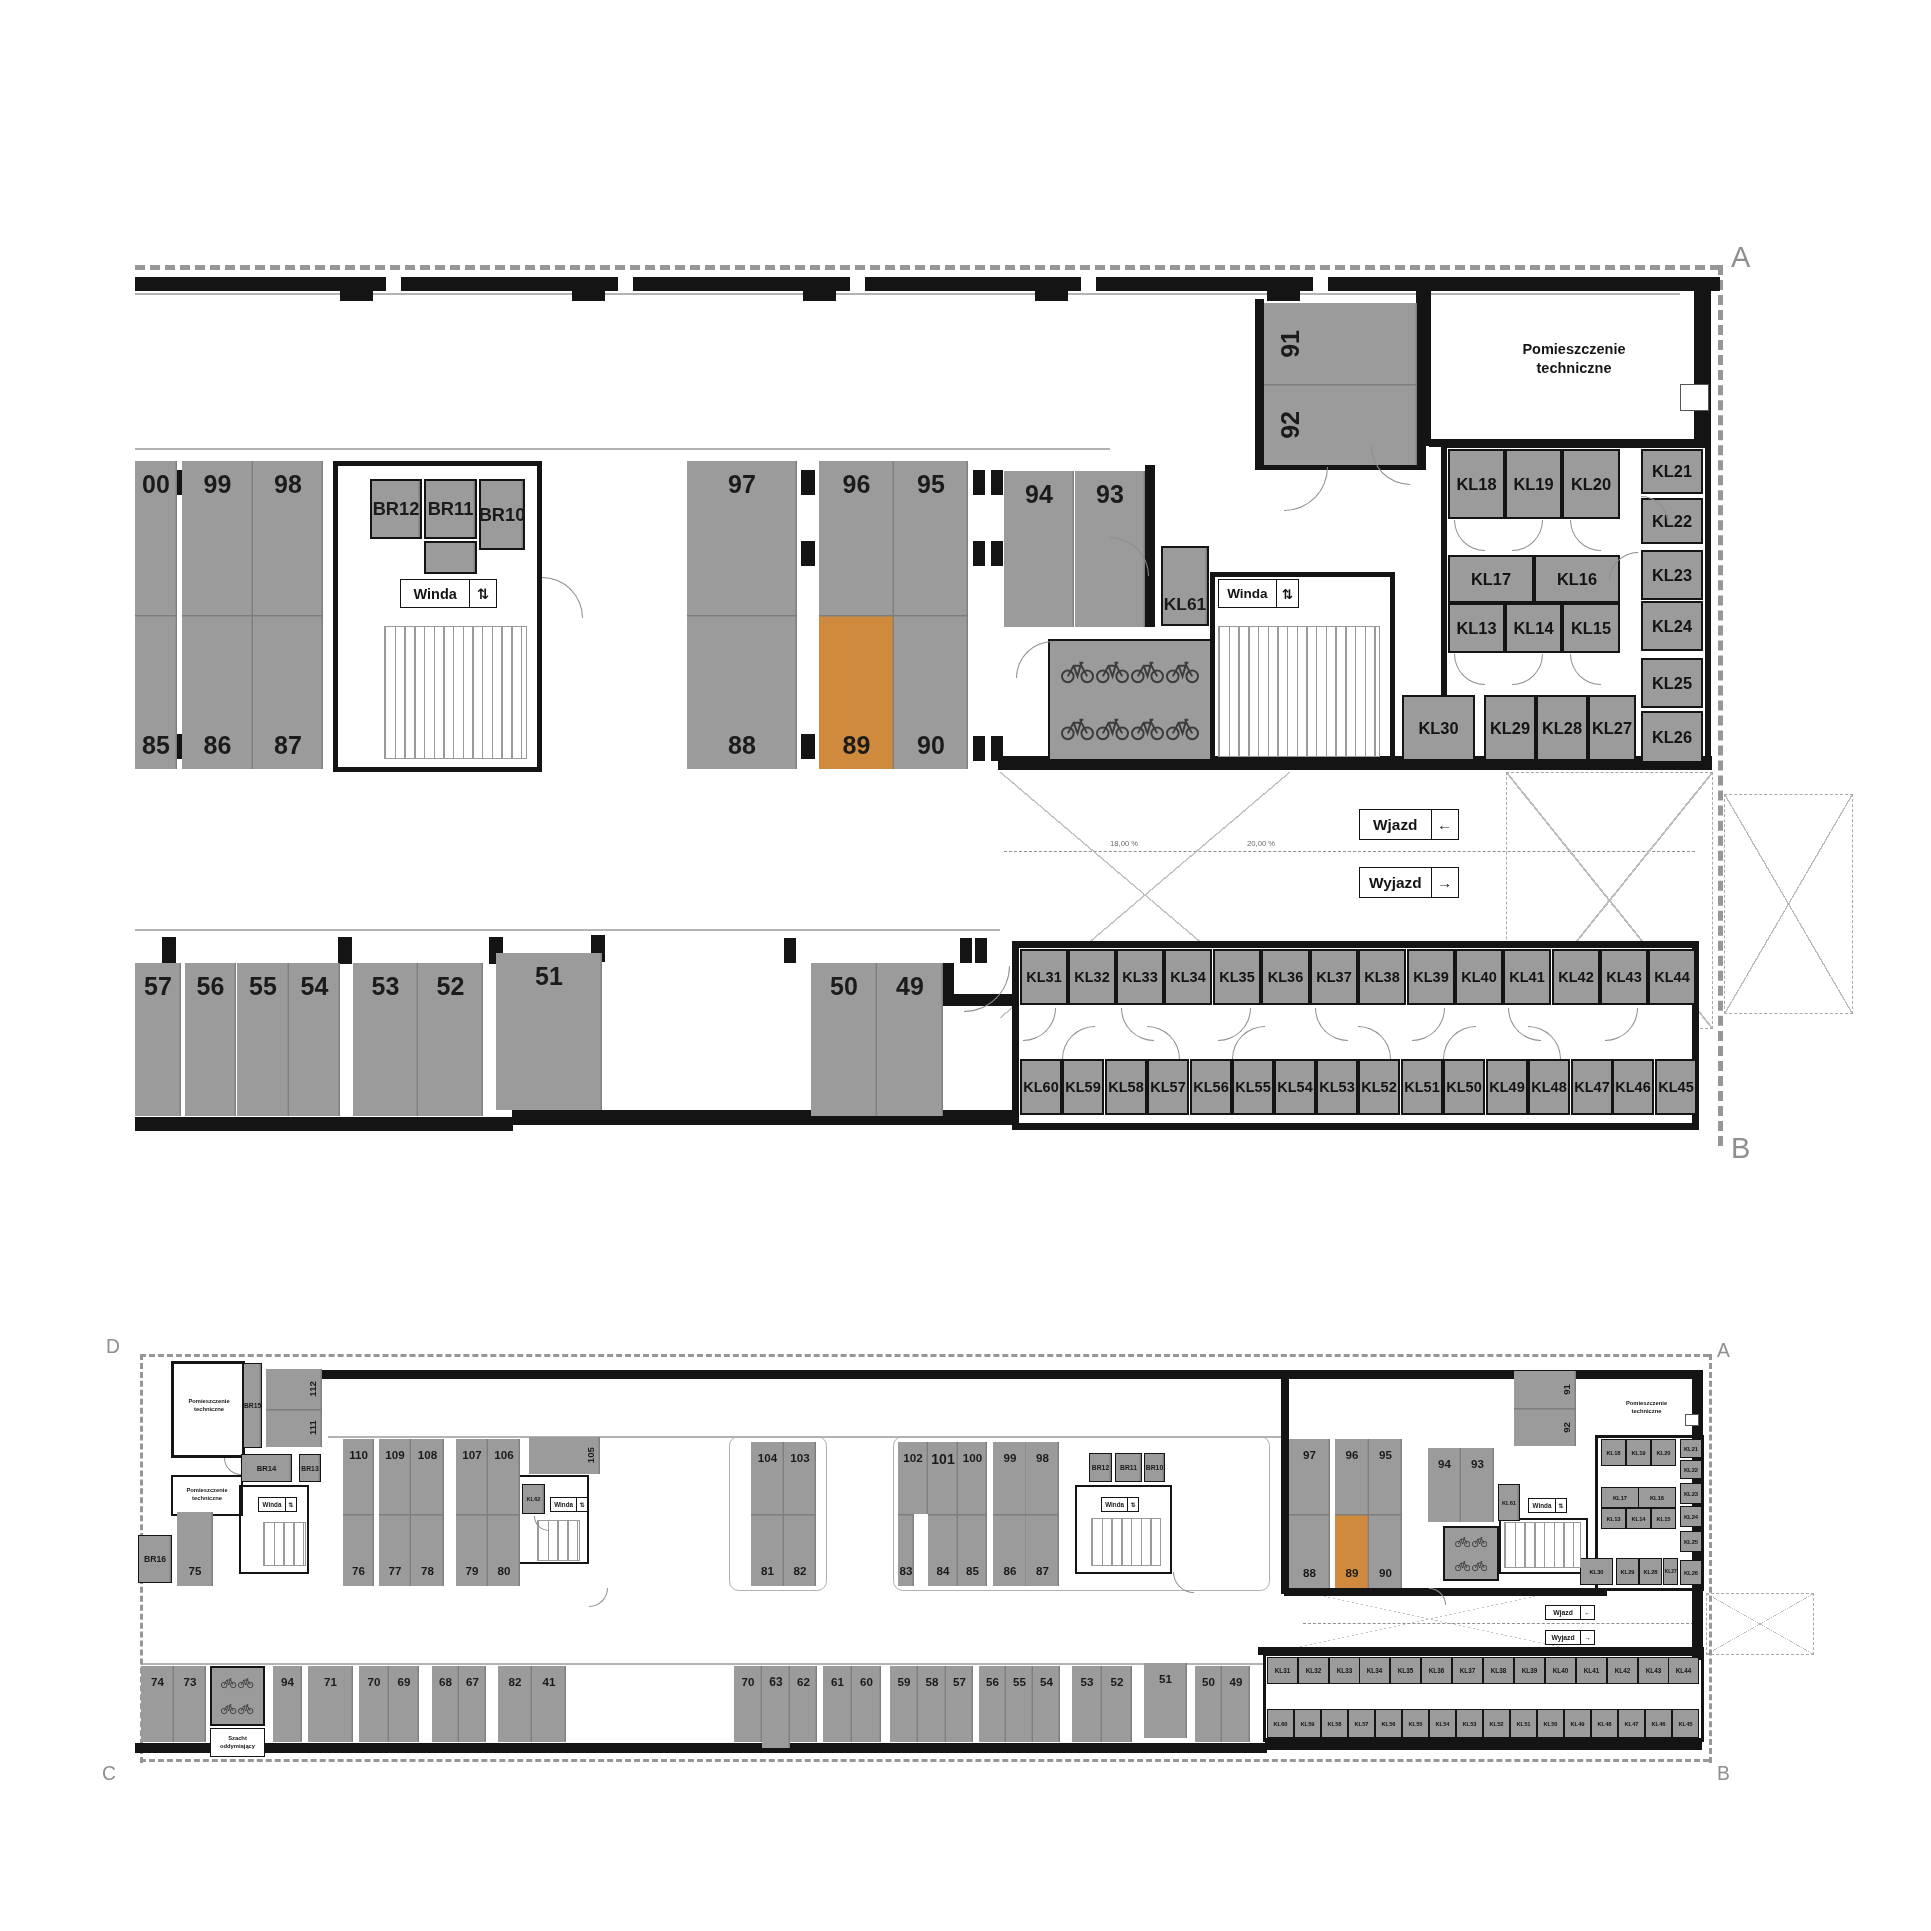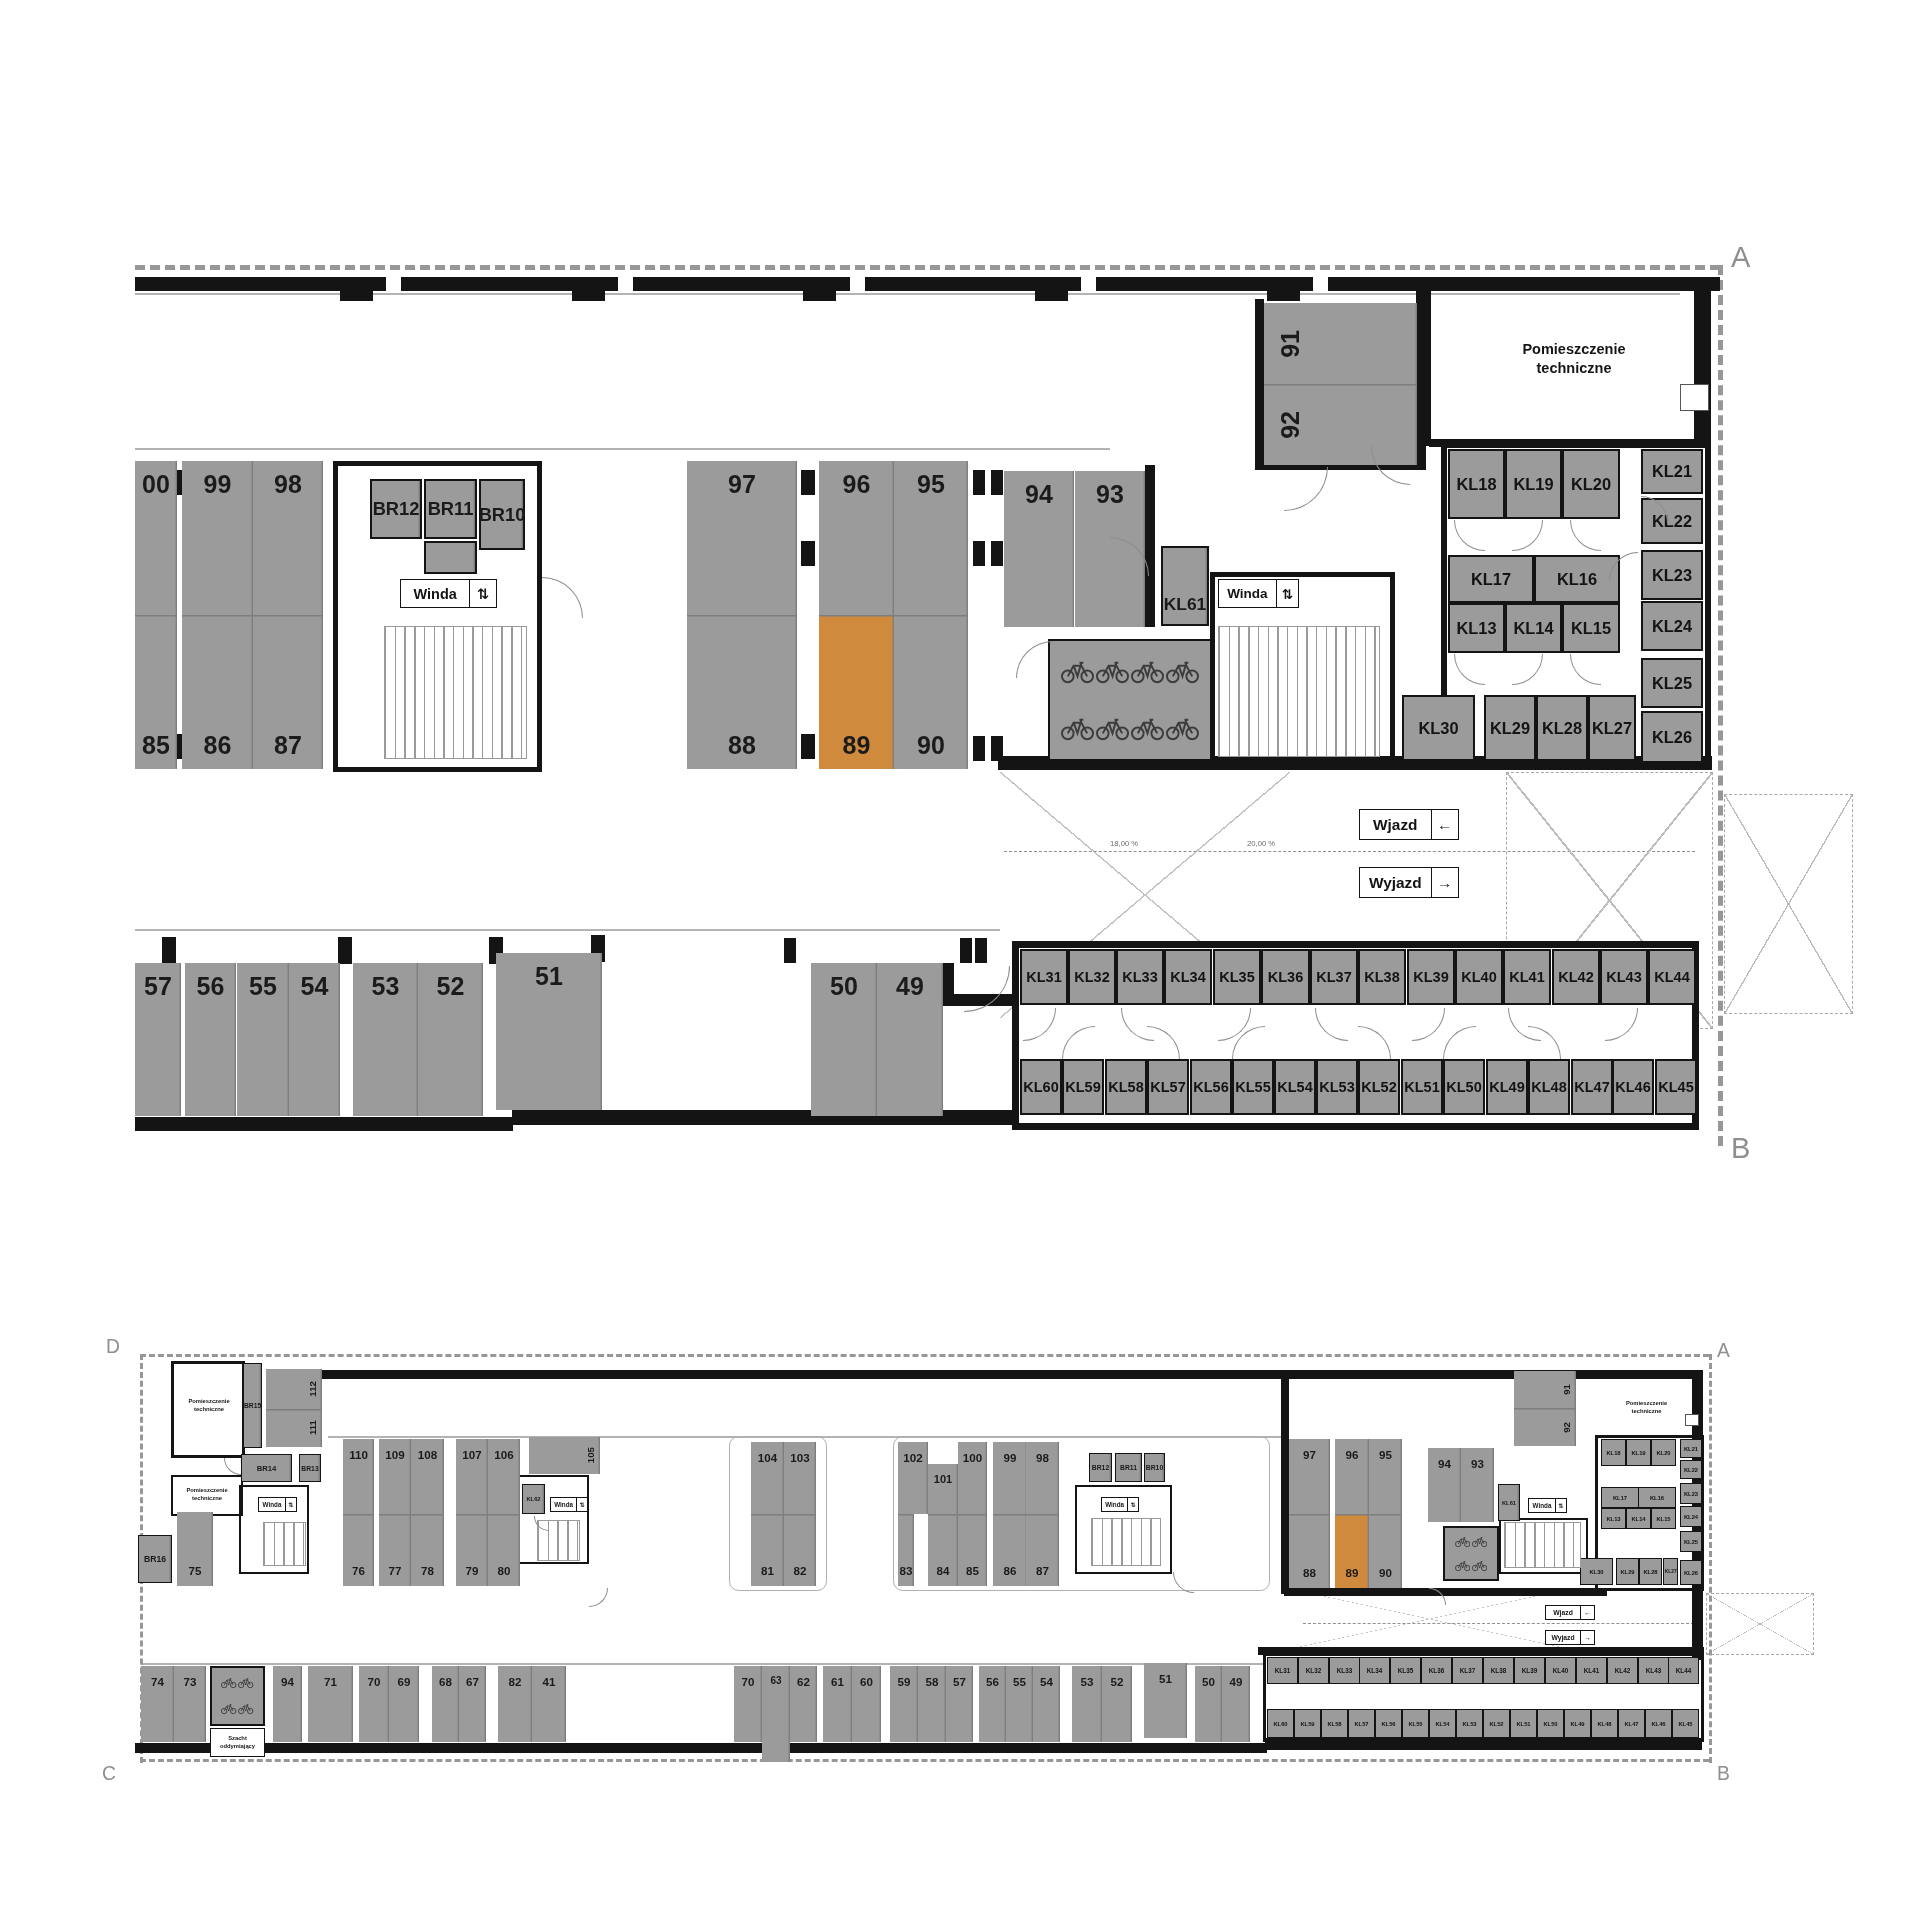--- a/index.html
+++ b/index.html
@@ -549,21 +549,21 @@
       </div>
       <div class="stall lp-b r2" style="left: 751px; top: 1514px; width: 33px; height: 72px; position: absolute; font-size: 11.6px;">
         <span>81</span>
       </div>
       <div class="stall lp-b r2" style="left: 784px; top: 1514px; width: 32px; height: 72px; position: absolute; font-size: 11.6px;">
         <span>82</span>
       </div>
       <div class="stall lp-t" style="left: 898px; top: 1442px; width: 30px; height: 72px; position: absolute; font-size: 11.6px;">
         <span>102</span>
       </div>
-      <div class="stall lp-t" style="left: 928px; top: 1442px; width: 30px; height: 88px; position: absolute; font-size: 11px; margin-top: 22px;">
+      <div class="stall lp-t" style="left: 928px; top: 1442px; width: 30px; height: 88px; position: absolute; font-size: 14px;">
         <span>101</span>
       </div>
       <div class="stall lp-t" style="left: 958px; top: 1442px; width: 29px; height: 72px; position: absolute; font-size: 11.6px;">
         <span>100</span>
       </div>
       <div class="stall lp-b r2" style="left: 898px; top: 1514px; width: 16px; height: 72px; position: absolute; font-size: 11.6px;">
         <span>83</span>
       </div>
       <div class="stall lp-b r2" style="left: 928px; top: 1514px; width: 30px; height: 72px; position: absolute; font-size: 11.6px;">
         <span>84</span>
@@ -651,21 +651,21 @@
       </div>
       <div class="stall lp-t" style="left: 498px; top: 1666px; width: 34px; height: 76px; position: absolute; font-size: 11.6px;">
         <span>82</span>
       </div>
       <div class="stall lp-t" style="left: 532px; top: 1666px; width: 34px; height: 76px; position: absolute; font-size: 11.6px;">
         <span>41</span>
       </div>
       <div class="stall lp-t" style="left: 734px; top: 1666px; width: 28px; height: 76px; position: absolute; font-size: 11.6px;">
         <span>70</span>
       </div>
-      <div class="stall lp-t" style="left: 762px; top: 1666px; width: 28px; height: 96px; position: absolute; font-size: 10px;">
+      <div class="stall lp-t" style="left: 762px; top: 1666px; width: 28px; height: 82px; position: absolute; font-size: 12px;">
         <span>63</span>
       </div>
       <div class="stall lp-t" style="left: 790px; top: 1666px; width: 27px; height: 76px; position: absolute; font-size: 11.6px;">
         <span>62</span>
       </div>
       <div class="stall lp-t" style="left: 823px; top: 1666px; width: 29px; height: 76px; position: absolute; font-size: 11.6px;">
         <span>61</span>
       </div>
       <div class="stall lp-t" style="left: 852px; top: 1666px; width: 29px; height: 76px; position: absolute; font-size: 11.6px;">
         <span>60</span>

